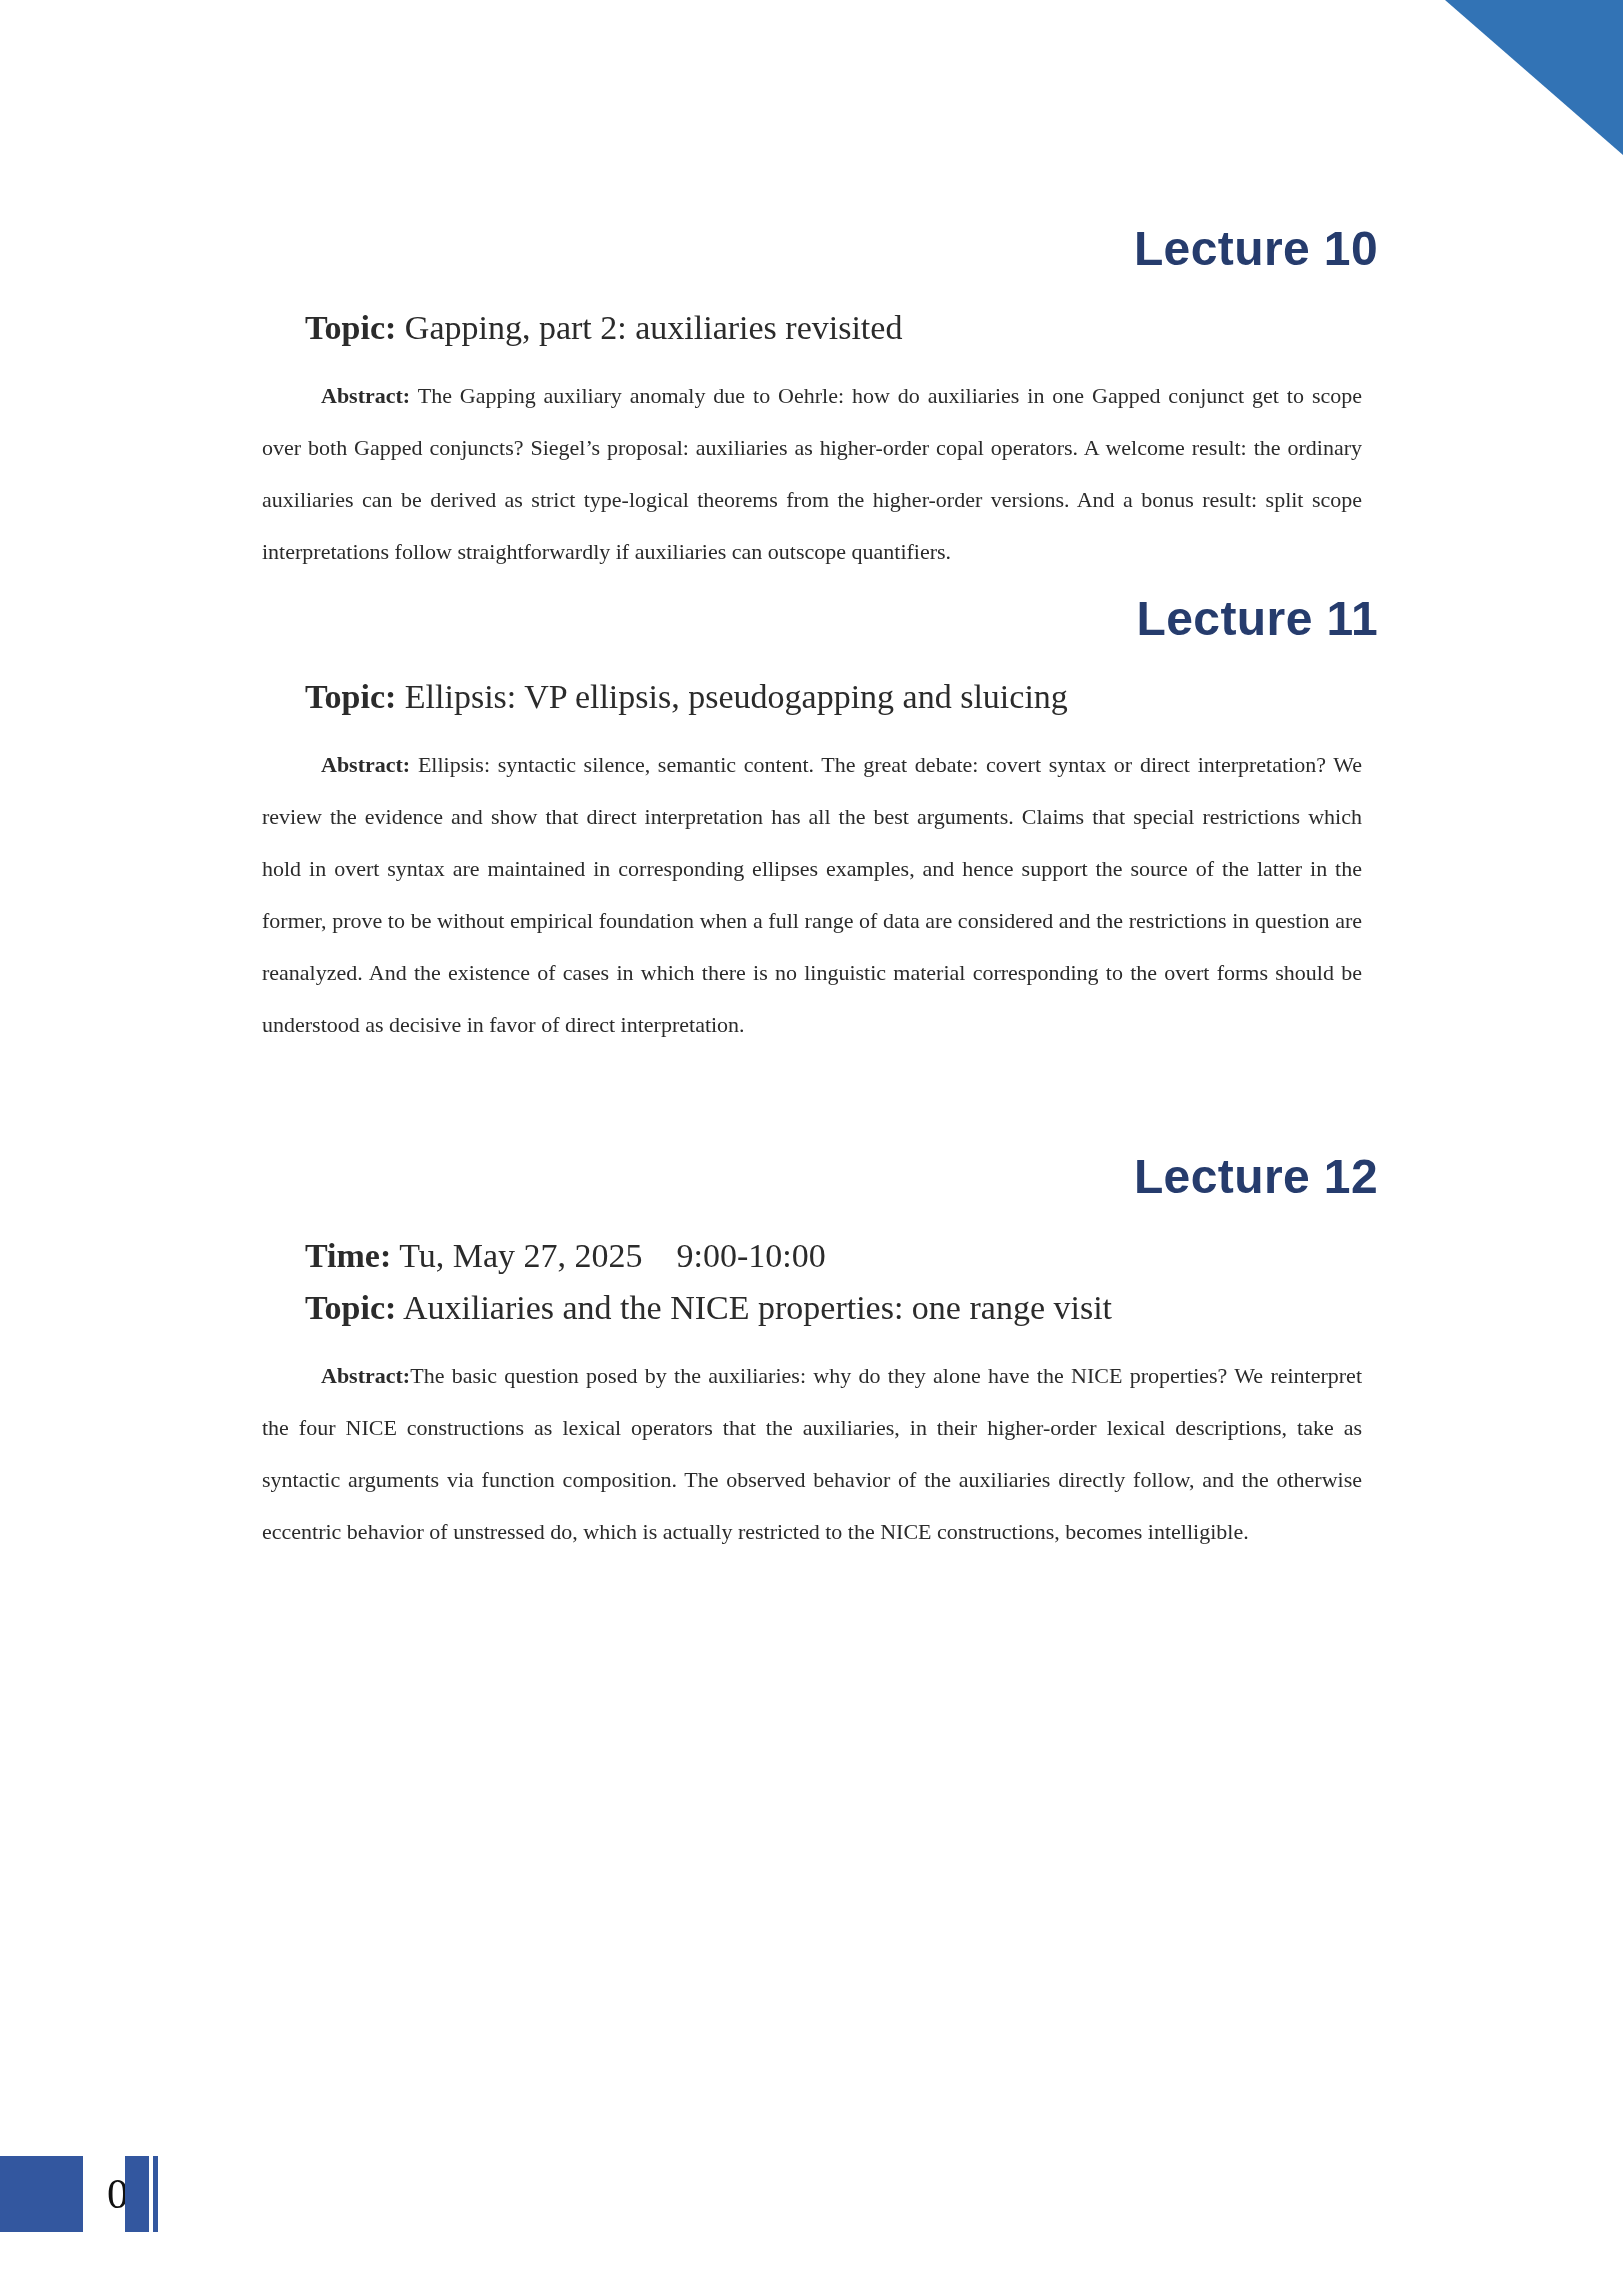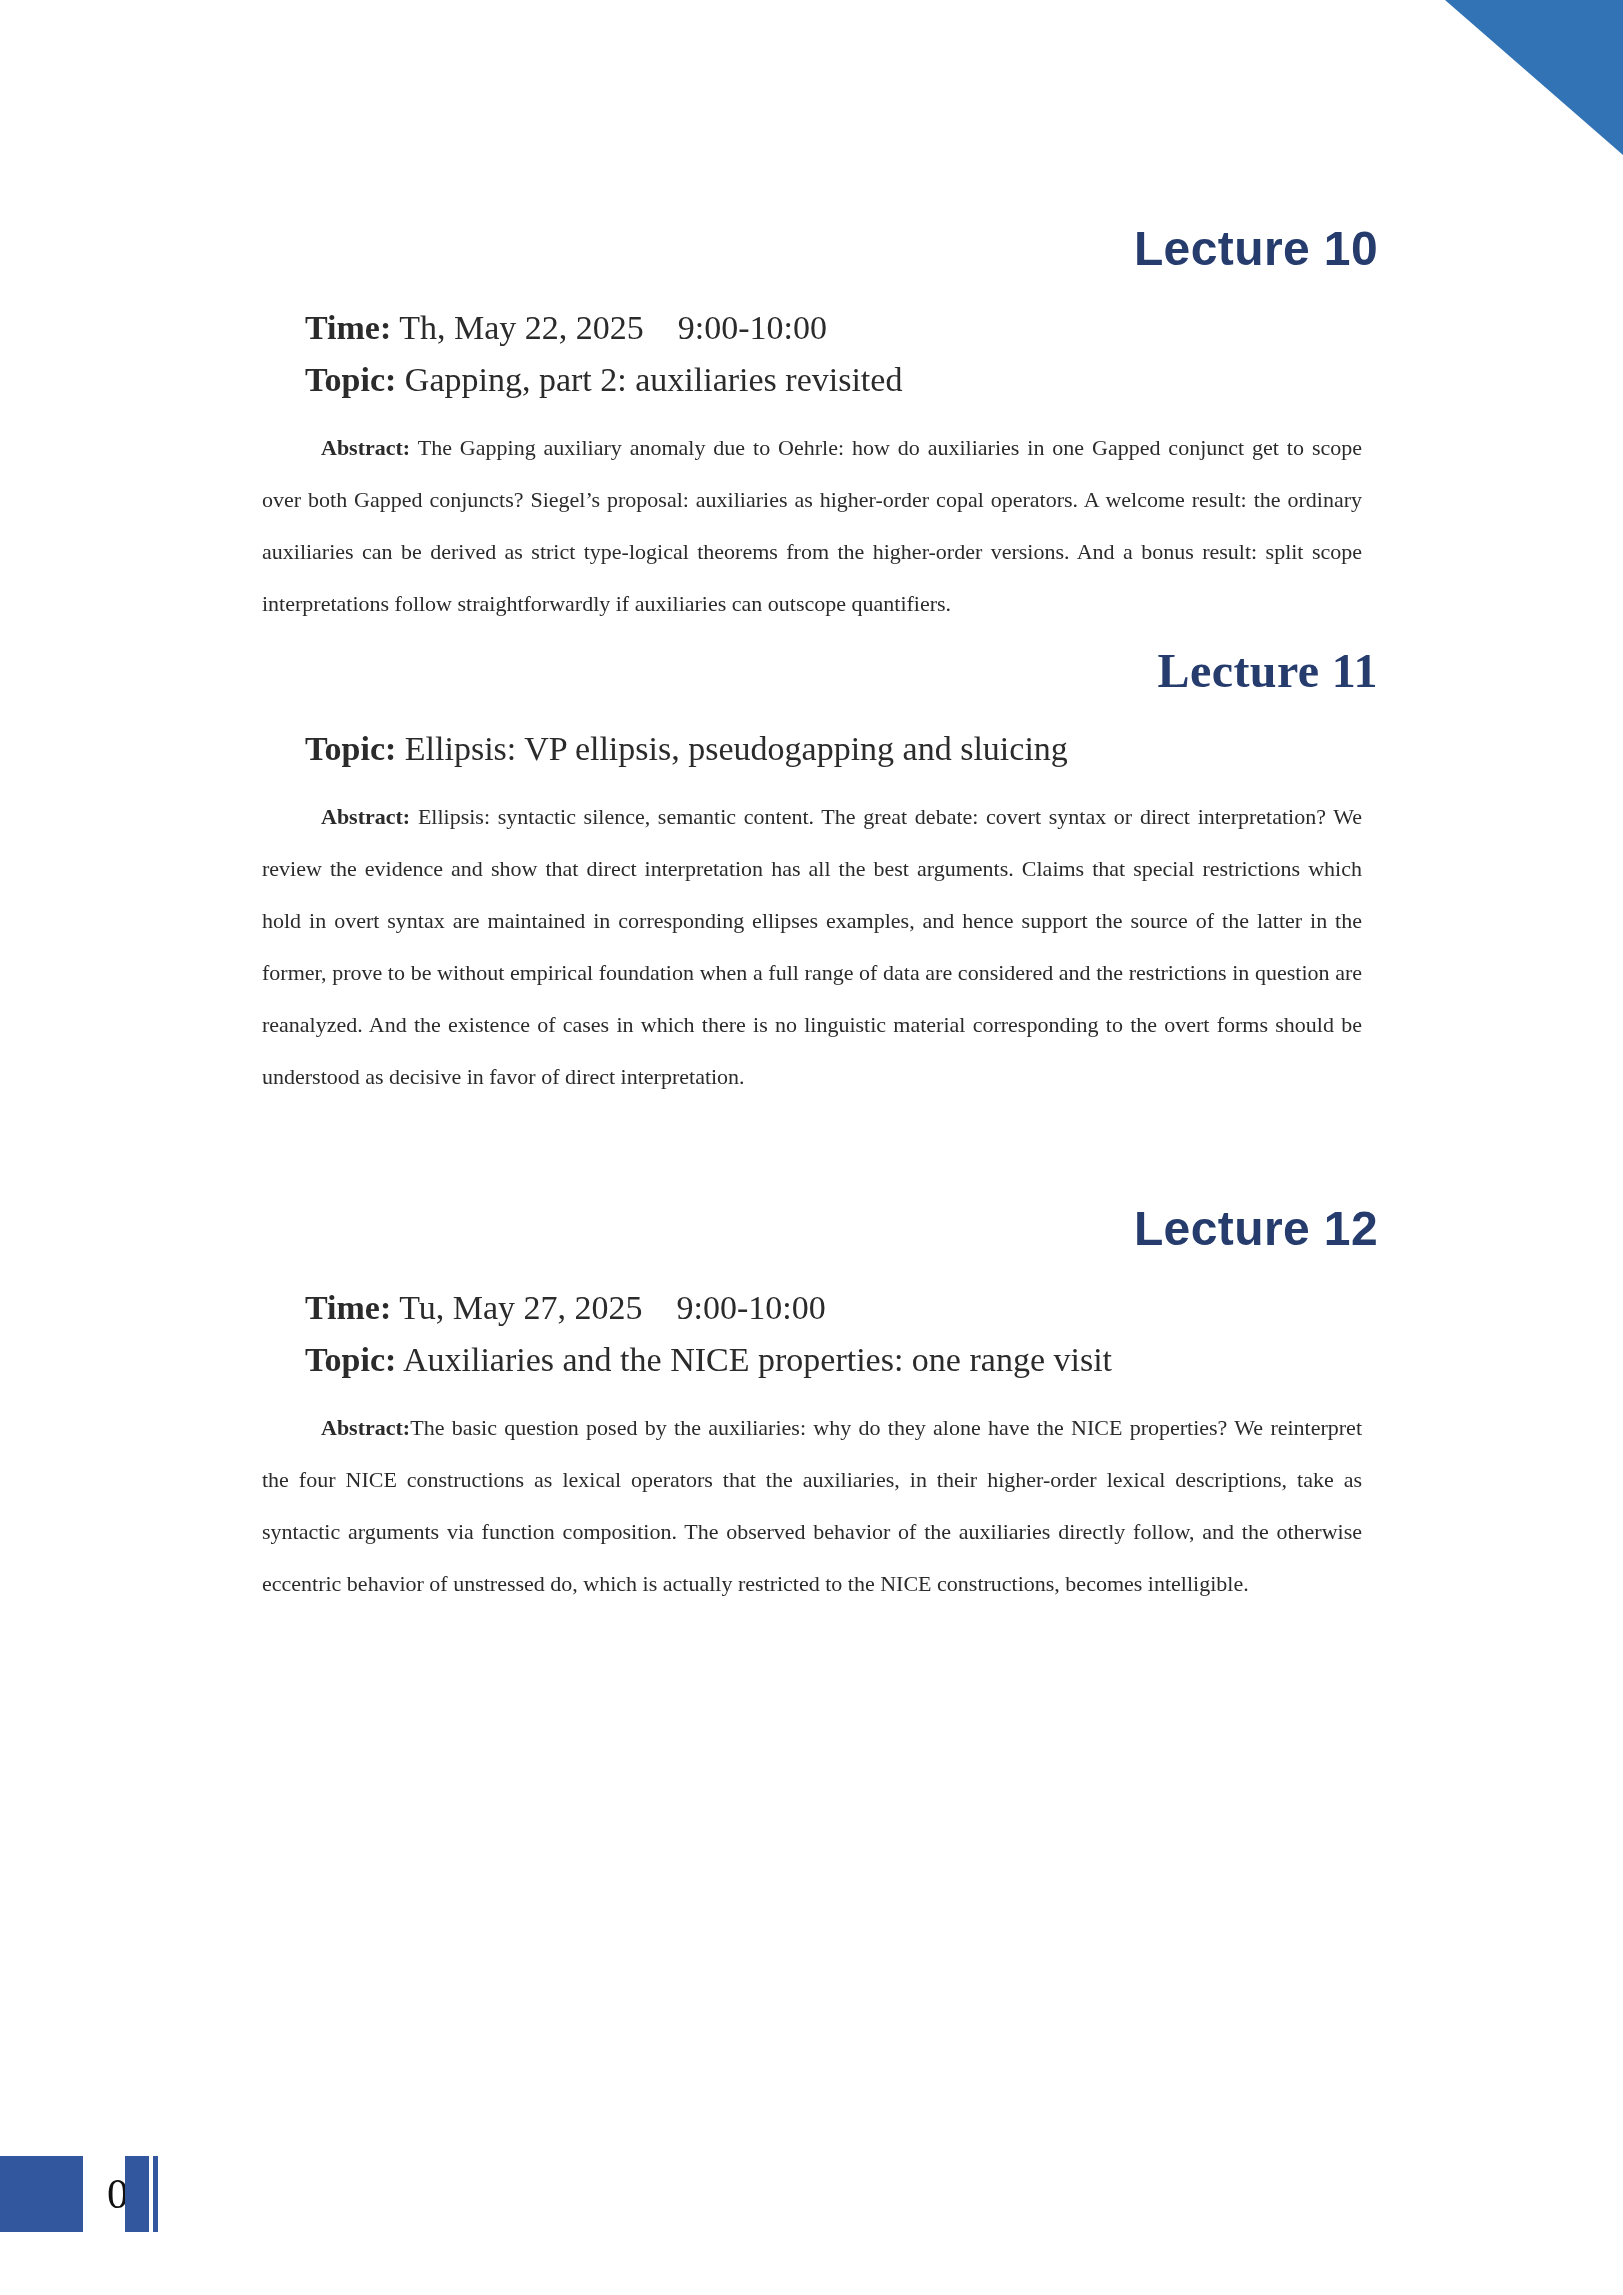--- a/index.html
+++ b/index.html
@@ -15,21 +15,21 @@
     border-left:178px solid transparent;
   }
   
   .content{position:absolute;left:246px;top:0;width:1132px;}
   .lecture-title{
     font-family:"Liberation Sans",sans-serif;font-weight:bold;
     font-size:48px;line-height:49px;color:var(--heading,#263C6D);
     padding-left:59px;margin:0;letter-spacing:0.4px;text-align:right;
   }
   .section--0 .lecture-title{margin-top:224px;}
-  .section--1 .lecture-title{font-family:Liberation Serif, serif;}
+  .section--1 .lecture-title{}
   .section--2 .lecture-title{margin-top:101px;}
   .meta{margin-top:28.5px;}
   .meta-line{font-size:34px;line-height:52px;padding-left:59px;}
   .label{font-weight:bold;}
   .value{white-space:pre-wrap;}
   .abstract{
     font-size:22px;line-height:52px;margin:16px;
     text-align:justify;text-indent:59px;
   }
   
@@ -47,21 +47,20 @@
 <body>
 
 <div class="page">
   <div class="corner"></div>
 
   <div class="content">
 
     <section class="section section--0">
       <h2 class="lecture-title">Lecture 10</h2>
       <div class="meta">
-        <div class="meta-line"><b class="label">Time:</b><span class="value"> Th, May 22, 2025    9:00-10:00</span></div>
         <div class="meta-line"><b class="label">Topic:</b><span class="value"> Gapping, part 2: auxiliaries revisited</span></div>
         <p class="abstract"><b class="label">Abstract:</b><span> The Gapping auxiliary anomaly due to Oehrle:  how do auxiliaries in one Gapped conjunct get to scope over both Gapped conjuncts? Siegel’s proposal: auxiliaries as higher-order copal operators. A welcome result: the ordinary auxiliaries can be derived as strict type-logical theorems from the higher-order versions. And a bonus result: split scope interpretations follow straightforwardly if auxiliaries can outscope quantifiers.</span></p>
       </div>
     </section>
 
     <section class="section section--1">
       <h2 class="lecture-title">Lecture 11</h2>
       <div class="meta">
         <div class="meta-line"><b class="label">Topic:</b><span class="value"> Ellipsis: VP ellipsis, pseudogapping and sluicing</span></div>
         <p class="abstract"><b class="label">Abstract:</b><span> Ellipsis: syntactic silence, semantic content. The great debate: covert syntax or direct interpretation? We review the evidence and show that direct interpretation has all the best arguments. Claims that special restrictions which hold in overt syntax are maintained in corresponding ellipses examples, and hence support the source of the latter in the former, prove to be without empirical foundation when a full range of data are considered and the restrictions in question are reanalyzed. And the existence of cases in which there is no linguistic material corresponding to the overt forms should be understood as decisive in favor of direct interpretation.</span></p>

